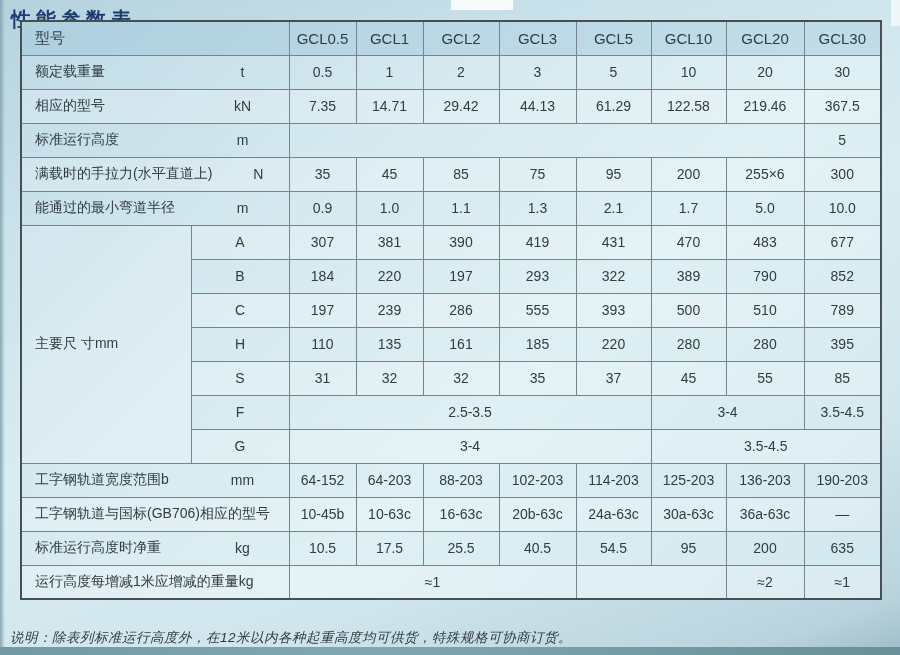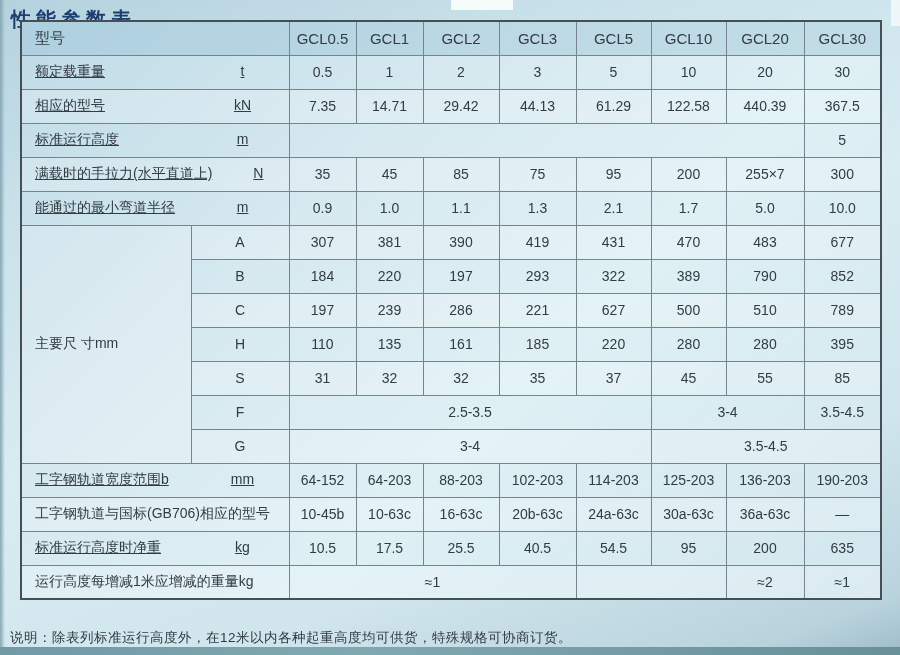--- a/index.html
+++ b/index.html
@@ -34,27 +34,27 @@
   table.spec, table.spec td { border:1px solid #76858c; }
   table.spec { border:2px solid #454f54; }
   td {
     height:34px; text-align:center; vertical-align:middle;
     font-size:14px; color:#323c42; overflow:hidden; white-space:nowrap;
   }
   tr.hdr td { background:rgba(144,188,209,0.38); font-size:15px; }
   tr.alt td { background:rgba(255,255,255,0.20); }
 
   td.lbl-cell { text-align:left; padding:0 0 0 13px; }
-  .lbl-flex { display:flex; align-items:flex-start; justify-content:space-between;text-decoration:underline; }
+  .lbl-flex { display:flex; align-items:center; justify-content:space-between; }
   .lbl-flex .u { width:92px; text-align:center; flex:0 0 auto; }
   td.sub { font-size:14px; }
 
   .note {
     position:absolute; left:10px; top:629px;
-    font-size:13.5px; color:#2f3a40; letter-spacing:0.5px;
+    font-size:13.5px; color:#2f3a40; letter-spacing:0.5px;font-style:italic;
   }
 </style>
 </head>
 <body>
 
 <div class="page">
   <div class="edge-left"></div>
   <div class="scan-patch-top"></div>
   <div class="scan-patch-corner"></div>
 
@@ -110,21 +110,21 @@
               <span>相应的型号</span>
               <span class="u">kN</span>
             </div>
       </td>
       <td>7.35</td>
       <td>14.71</td>
       <td>29.42</td>
       <td>44.13</td>
       <td>61.29</td>
       <td>122.58</td>
-      <td>440.39</td>
+      <td>219.46</td>
       <td>367.5</td>
     </tr>
 
     <tr>
       <td colspan="2" class="lbl-cell">
         <div class="lbl-flex">
               <span>标准运行高度</span>
               <span class="u">m</span>
             </div>
       </td>
@@ -138,21 +138,21 @@
               <span>满载时的手拉力(水平直道上)</span>
               <span class="u">N</span>
             </div>
       </td>
       <td>35</td>
       <td>45</td>
       <td>85</td>
       <td>75</td>
       <td>95</td>
       <td>200</td>
-      <td>255×7</td>
+      <td>255×6</td>
       <td>300</td>
     </tr>
 
     <tr>
       <td colspan="2" class="lbl-cell">
         <div class="lbl-flex">
               <span>能通过的最小弯道半径</span>
               <span class="u">m</span>
             </div>
       </td>
@@ -189,22 +189,22 @@
       <td>389</td>
       <td>790</td>
       <td>852</td>
     </tr>
 
     <tr class="alt">
       <td class="sub">C</td>
       <td>197</td>
       <td>239</td>
       <td>286</td>
-      <td>221</td>
-      <td>627</td>
+      <td>555</td>
+      <td>393</td>
       <td>500</td>
       <td>510</td>
       <td>789</td>
     </tr>
 
     <tr>
       <td class="sub">H</td>
       <td>110</td>
       <td>135</td>
       <td>161</td>

